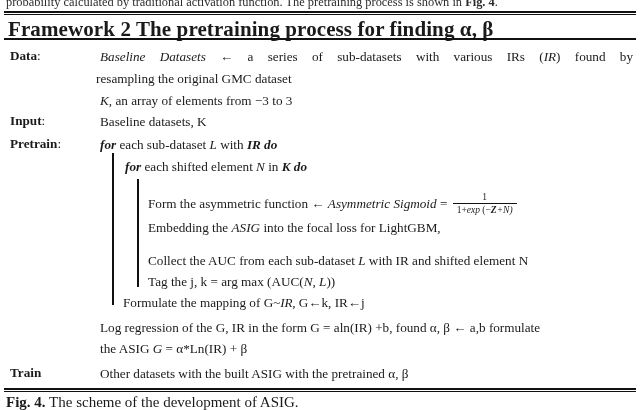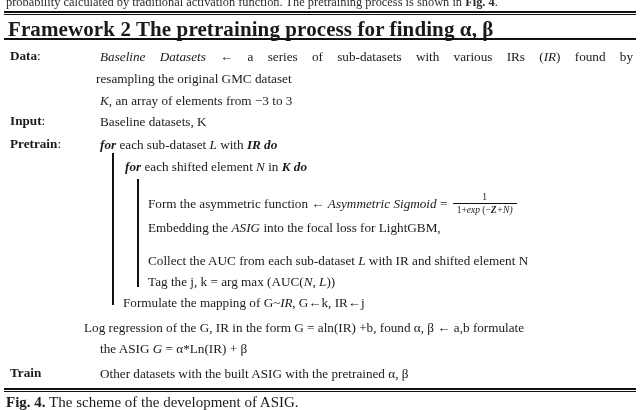--- a/index.html
+++ b/index.html
@@ -187,21 +187,21 @@
   <div class="txt" style="left:148px; top:193px;"><span>Form the asymmetric function ← </span><i>Asymmetric Sigmoid</i><span> = </span><span class="frac"><span class="num">1</span><span class="den"><span>1+</span><i>exp</i><span> (−</span><b>Z</b><i>+N)</i></span></span></div>
 
   <div class="txt" style="left:148px; top:219px;"><span>Embedding the </span><i>ASIG</i><span> into the focal loss for LightGBM,</span></div>
 
   <div class="txt" style="left:148px; top:252px;text-align:center;"><span>Collect the AUC from each sub-dataset </span><i>L</i><span> with IR and shifted element N</span></div>
 
   <div class="txt" style="left:148px; top:273px;"><span>Tag the j, k = arg max (AUC(</span><i>N</i><span>, </span><i>L</i><span>))</span></div>
 
   <div class="txt" style="left:123px; top:294px;"><span>Formulate the mapping of G~</span><i class="bb">IR</i><span>, G←k, IR←j</span></div>
 
-  <div class="txt" style="left:84px; top:319px;">Log regression of the G, IR in the form G = aln(IR) +b, found α, β ← a,b formulate</div>
+  <div class="txt" style="left:100px; top:319px;">Log regression of the G, IR in the form G = aln(IR) +b, found α, β ← a,b formulate</div>
 
   <div class="txt" style="left:100px; top:340px;"><span>the ASIG </span><i>G</i><span> = α*Ln(IR) + β</span></div>
 </div>
 
 <div class="row">
   <div class="lbl" style="top:365px;">Train</div>
   <div class="txt" style="left:100px; top:365px;">Other datasets with the built ASIG with the pretrained α, β</div>
 </div>
 
 <div class="rule-bottom"></div>

